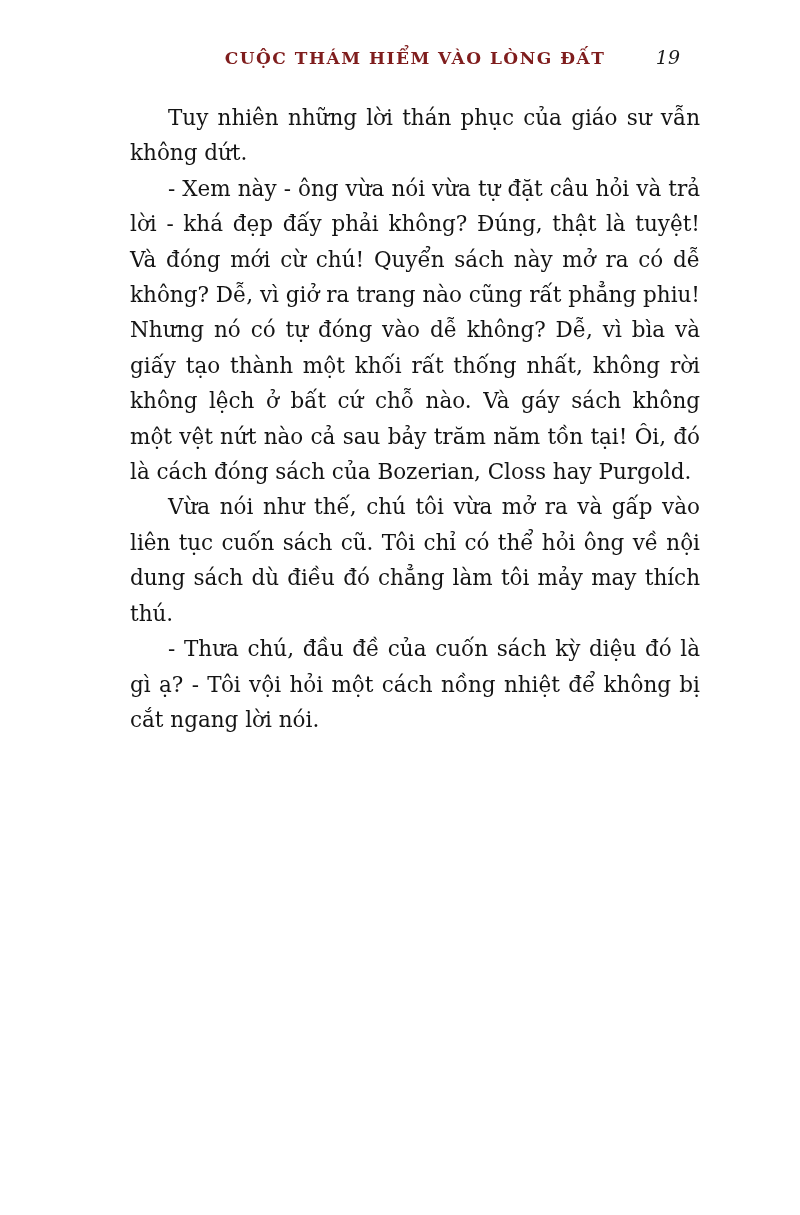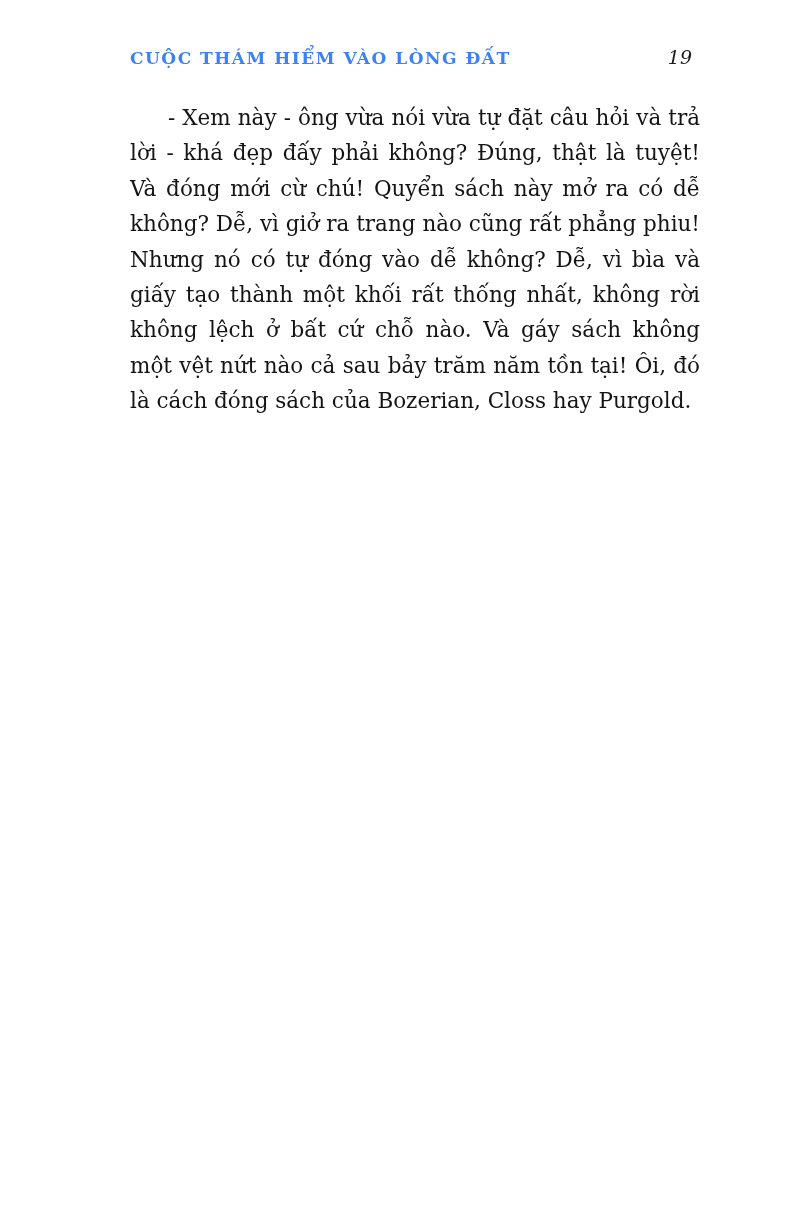--- a/index.html
+++ b/index.html
@@ -21,30 +21,30 @@
     overflow: hidden;
   }
   .page-header {
     position: absolute;
     top: 48px;
     left: 130px;
     width: 570px;
     height: 28px;
   }
   .running-title {
-    text-align: left;
+    text-align: center;
     font-size: 17px;
     font-weight: 700;
     letter-spacing: 1.5px;
-    color: #3b82f6;
+    color: #7f1d1d;
     white-space: nowrap;
   }
   .page-number {
     position: absolute;
-    right: 8px;
+    right: 20px;
     top: -2px;
     font-size: 19px;
     font-style: italic;
     font-weight: 400;
     color: #1a1a1a;
   }
   .content {
     position: absolute;
     top: 100px;
     left: 130px;
@@ -65,16 +65,19 @@
 <body>
 
 <div class="page">
 
   <div class="page-header">
     <div class="running-title">CUỘC THÁM HIỂM VÀO LÒNG ĐẤT</div>
     <div class="page-number">19</div>
   </div>
 
   <div class="content">
+    <p>Tuy nhiên những lời thán phục của giáo sư vẫn không dứt.</p>
     <p>- Xem này - ông vừa nói vừa tự đặt câu hỏi và trả lời - khá đẹp đấy phải không? Đúng, thật là tuyệt! Và đóng mới cừ chú! Quyển sách này mở ra có dễ không? Dễ, vì giở ra trang nào cũng rất phẳng phiu! Nhưng nó có tự đóng vào dễ không? Dễ, vì bìa và giấy tạo thành một khối rất thống nhất, không rời không lệch ở bất cứ chỗ nào. Và gáy sách không một vệt nứt nào cả sau bảy trăm năm tồn tại! Ôi, đó là cách đóng sách của Bozerian, Closs hay Purgold.</p>
+    <p>Vừa nói như thế, chú tôi vừa mở ra và gấp vào liên tục cuốn sách cũ. Tôi chỉ có thể hỏi ông về nội dung sách dù điều đó chẳng làm tôi mảy may thích thú.</p>
+    <p>- Thưa chú, đầu đề của cuốn sách kỳ diệu đó là gì ạ? - Tôi vội hỏi một cách nồng nhiệt để không bị cắt ngang lời nói.</p>
   </div>
 
 </div>
 
 </body></html>

